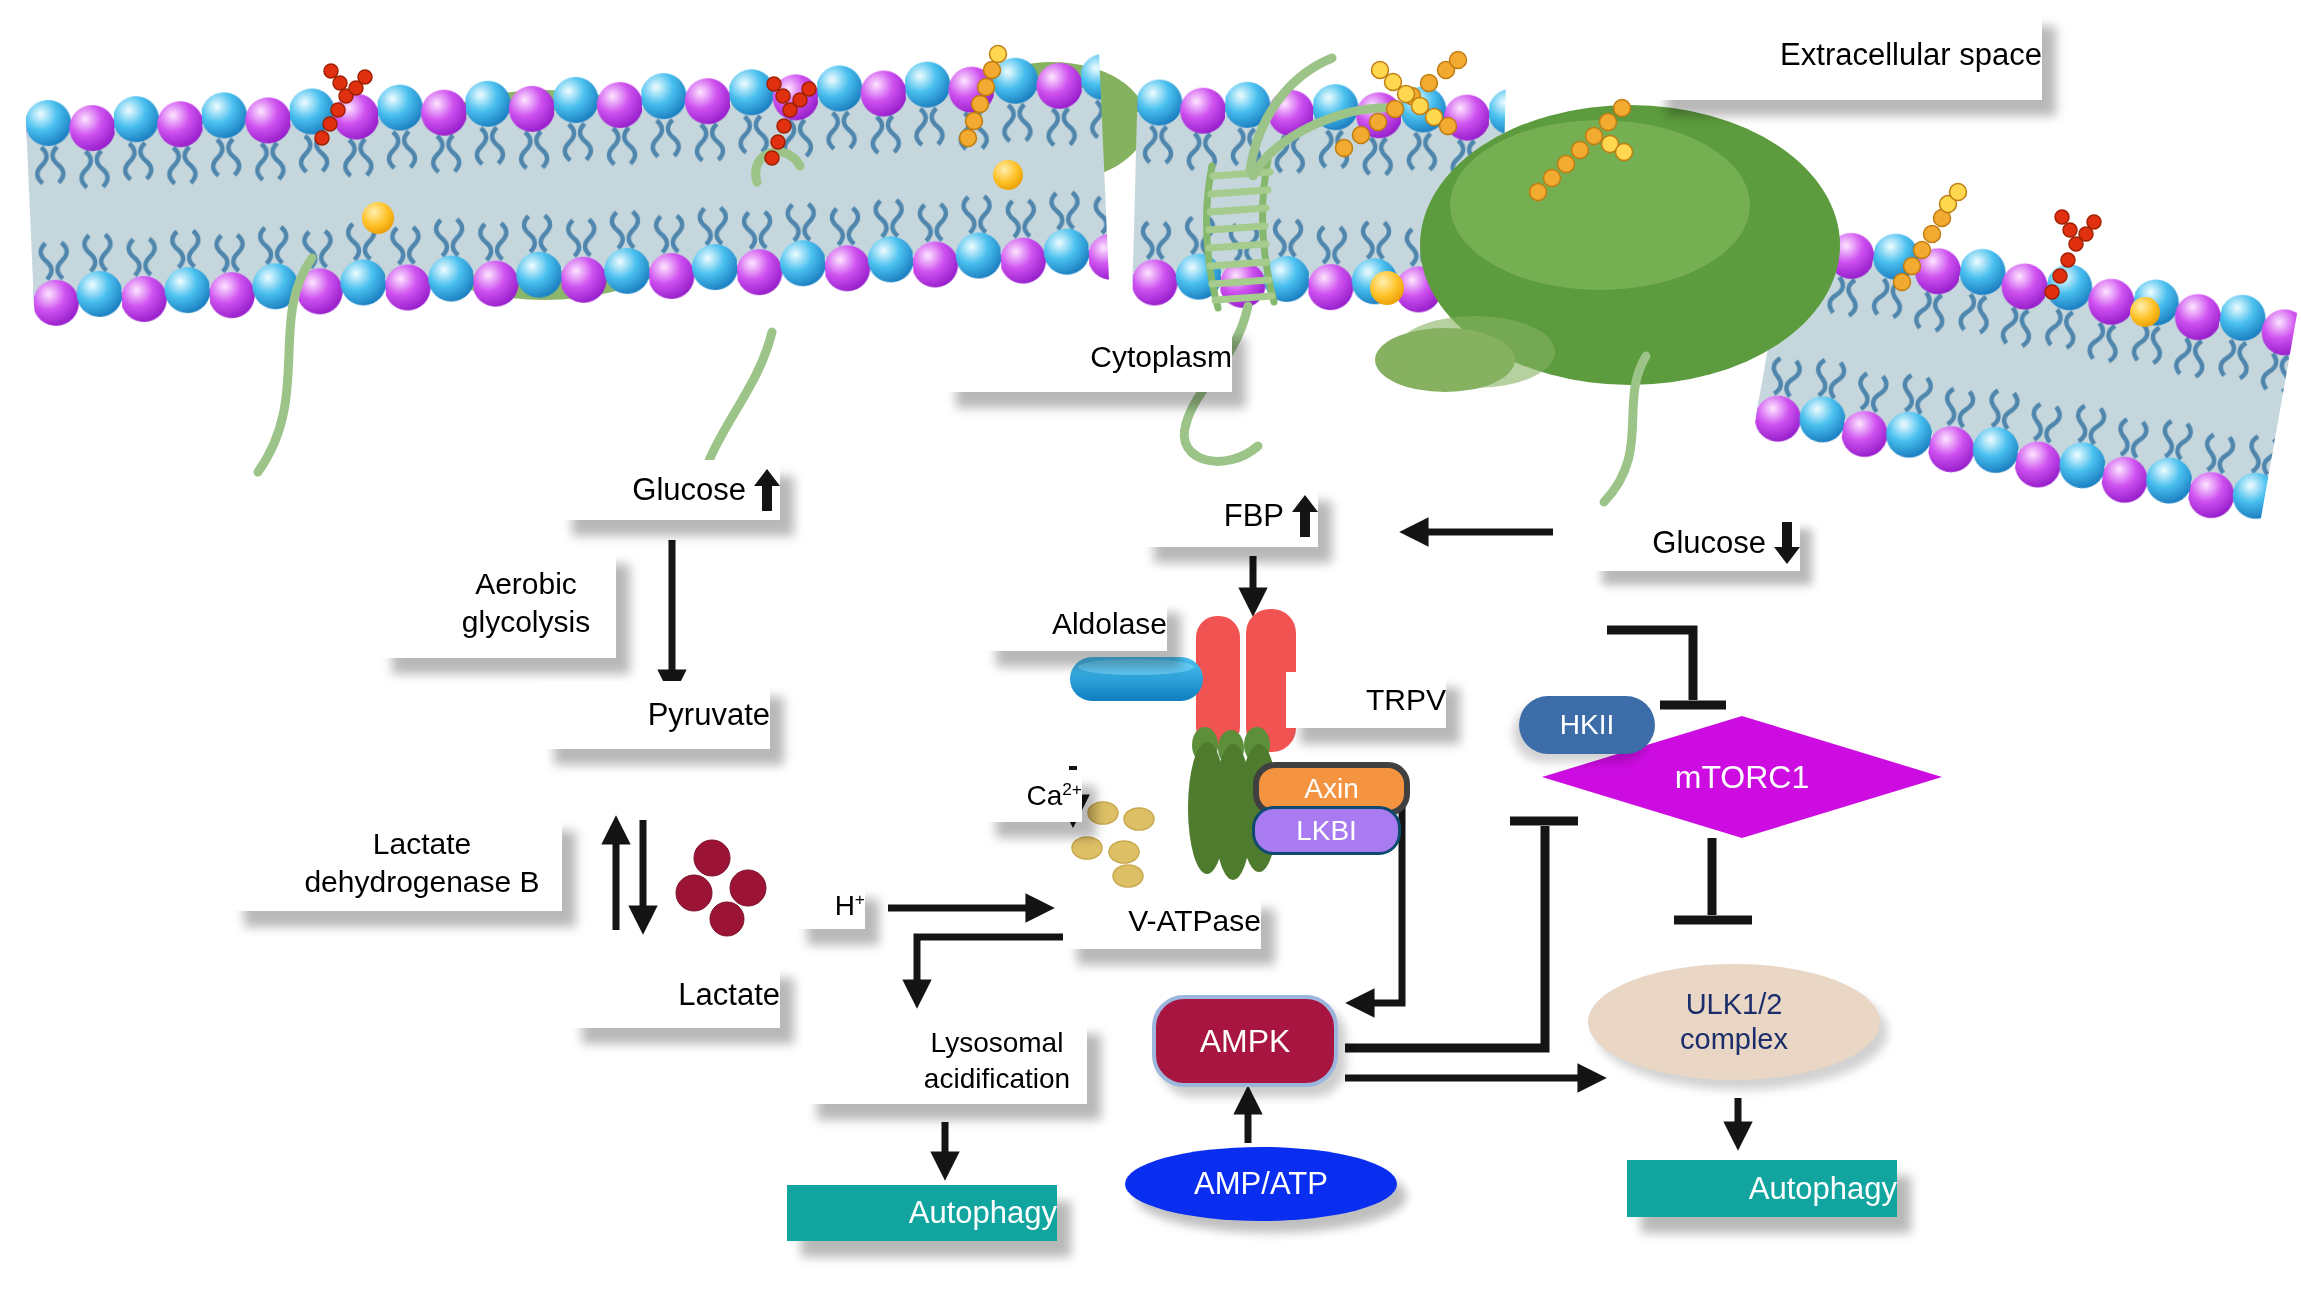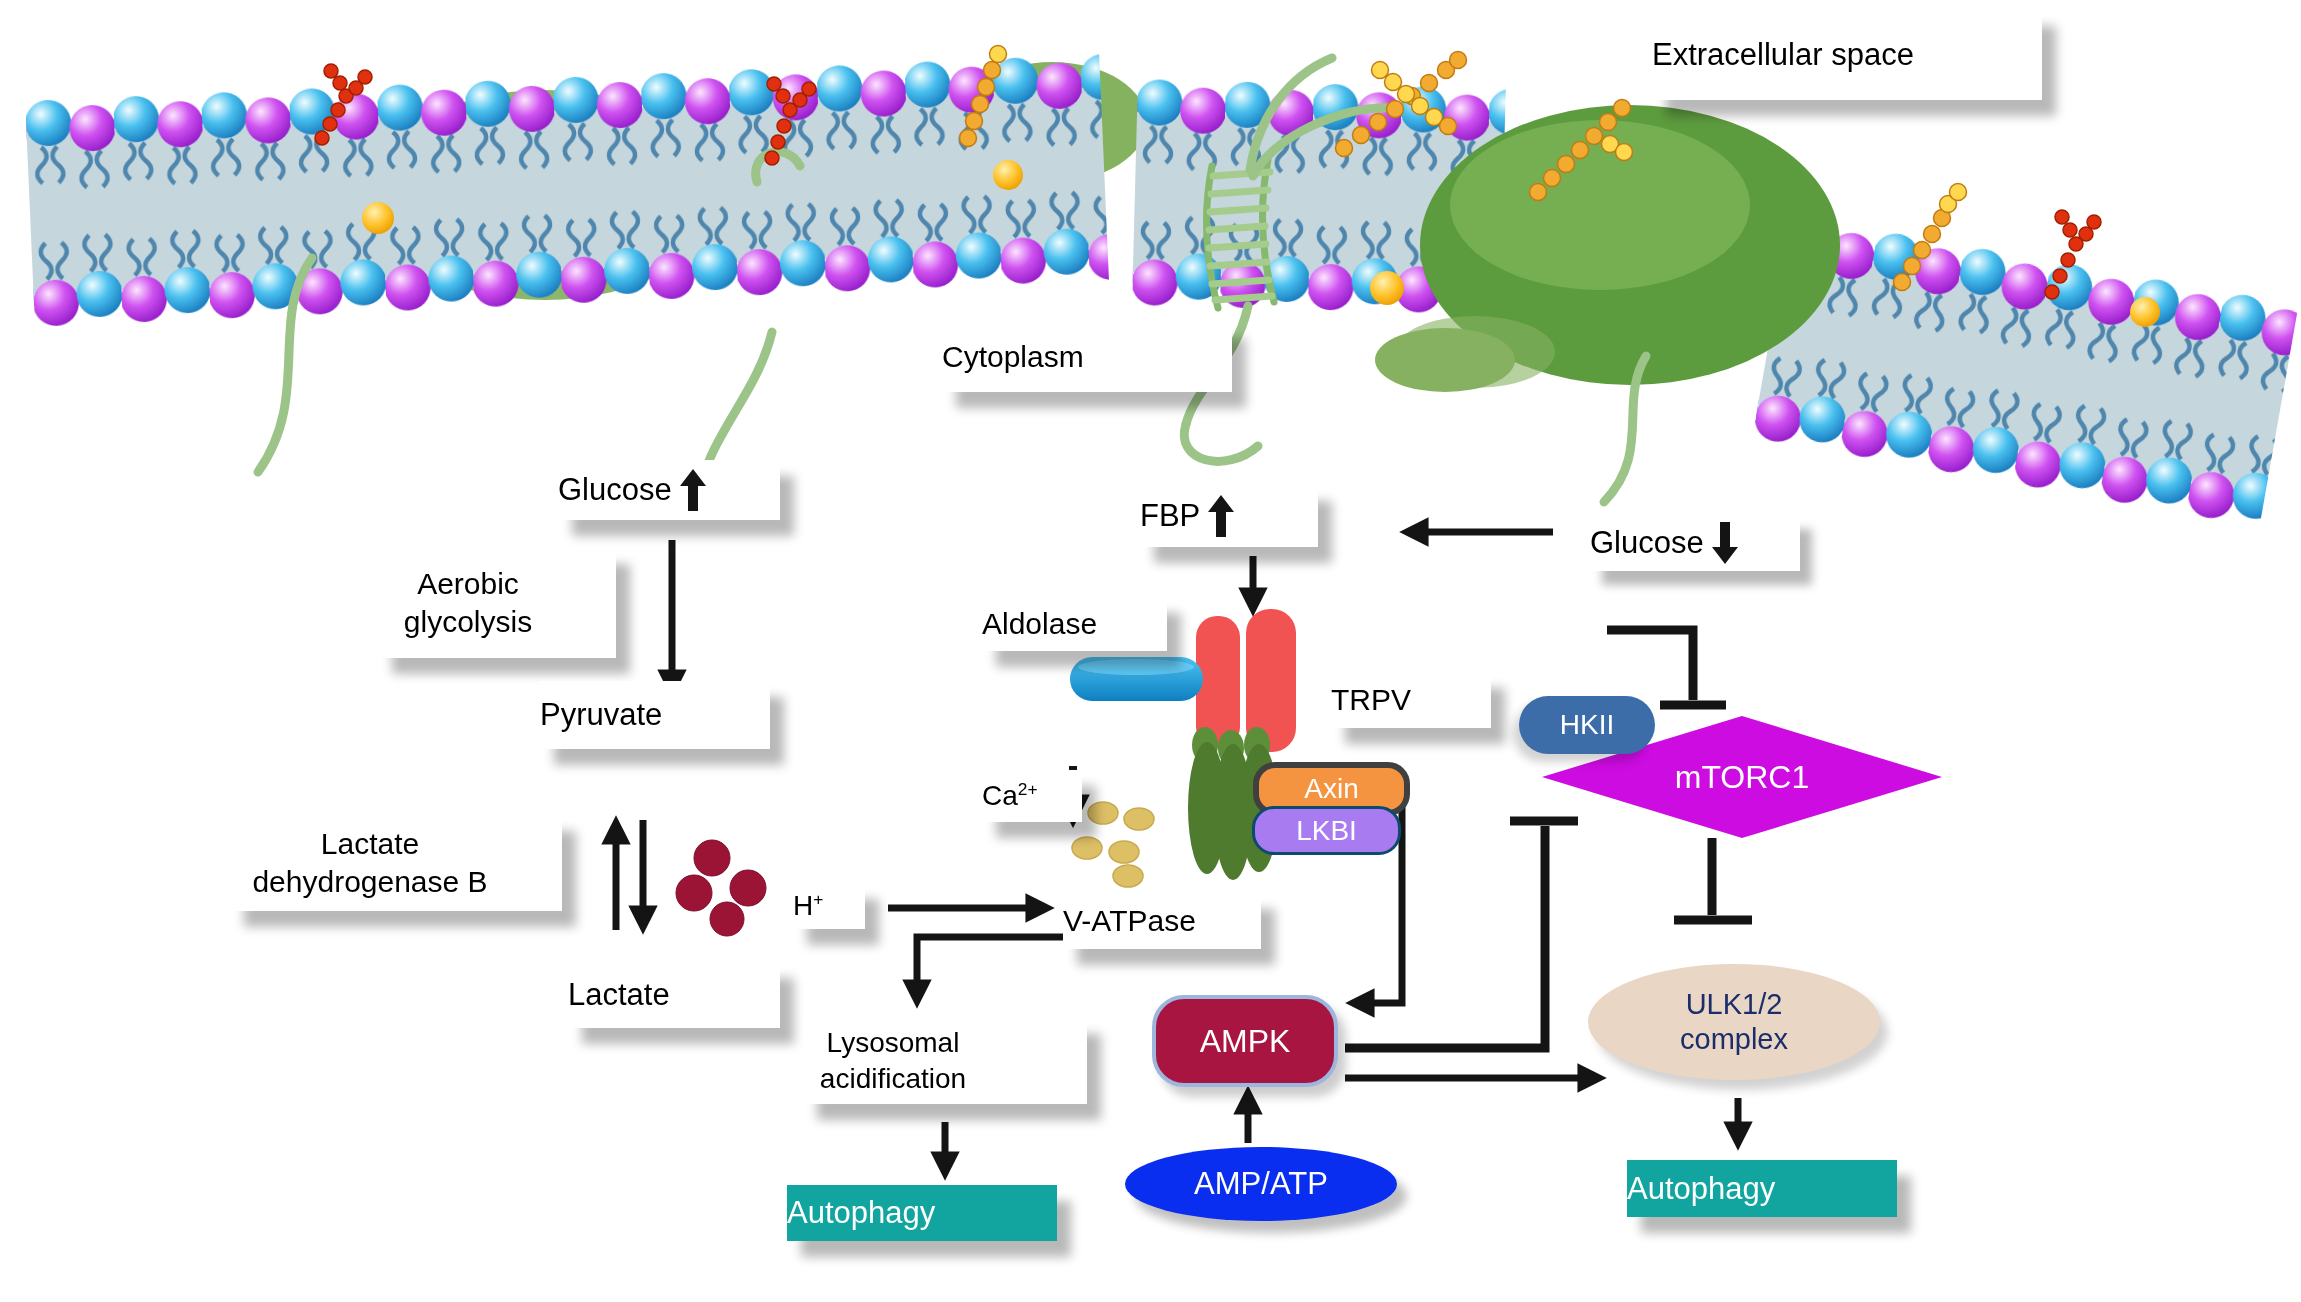--- a/index.html
+++ b/index.html
@@ -1,39 +1,39 @@
 <!DOCTYPE html>
 <html style="--teal: #12a5a0; --ampk-red: #a81540; --amp-atp-blue: #0a2ef0; --axin-orange: #f59440; --lkbi-purple: #a87bf0; --hkii-blue: #3c6da8; --mtorc1-magenta: #cc0ce0; --ulk-tan: #e9d6c4; --ulk-text-navy: #1b2d6b; --trpv-red: #f15352; --aldolase-blue: #189ad8; --channel-green: #4e7b2d; --ca-ion-gold: #ddbf66; --lactate-dot-maroon: #9b1435; --arrow-black: #141414;"><head>
 <meta charset="utf-8">
 <style>
   html,body{margin:0;padding:0;background:#fff;}
   .stage{position:relative;width:2301px;height:1302px;background:#fff;overflow:hidden;
          font-family:"Liberation Sans",sans-serif;color:#000;}
   .art{position:absolute;left:0;top:0;width:2301px;height:1302px;z-index:1;}
-  .lbl{position:absolute;z-index:2;display:flex;align-items:center;justify-content:flex-start;
+  .lbl{position:absolute;z-index:2;display:flex;align-items:center;justify-content:flex-end;
        text-align:center;background:#fff;font-size:30px;line-height:1.28;
        box-shadow:14px 16px 10px rgba(0,0,0,.28);}
   .teal{background:var(--teal);color:#fff;}
   .pill{position:absolute;z-index:2;display:flex;align-items:center;justify-content:center;
         color:#fff;font-size:28px;}
   sup{font-size:62%;vertical-align:super;line-height:0;}
   .ar{display:block;margin-left:8px;flex:0 0 auto;}
   .ar path{fill:#141414;}
   
   #extracellular{left:1652px;top:10px;width:390px;height:90px;font-size:31px;}
   #cytoplasm{left:942px;top:322px;width:290px;height:70px;}
   #glucose-up{left:558px;top:460px;width:222px;height:60px;font-size:31px;}
   #aerobic{left:378px;top:548px;width:238px;height:110px;}
   #pyruvate{left:540px;top:681px;width:230px;height:68px;font-size:31px;}
   #ldhb{left:230px;top:815px;width:332px;height:96px;}
   #lactate{left:568px;top:962px;width:212px;height:66px;font-size:31px;}
   #hplus{left:793px;top:883px;width:72px;height:46px;font-size:28px;}
   #fbp{left:1140px;top:485px;width:178px;height:62px;font-size:31px;}
   #aldolase{left:982px;top:597px;width:185px;height:54px;}
-  #trpv{left:1286px;top:672px;width:160px;height:56px;margin-left:45px;}
+  #trpv{left:1286px;top:672px;width:160px;height:56px;}
   #vatpase{left:1063px;top:893px;width:198px;height:56px;}
   #lyso{left:803px;top:1018px;width:284px;height:86px;font-size:28px;}
   #ca{left:982px;top:770px;width:100px;height:52px;font-size:28px;}
   #autophagy-left{left:787px;top:1185px;width:270px;height:56px;font-size:31px;}
   #autophagy-right{left:1627px;top:1160px;width:270px;height:57px;font-size:31px;}
   #glucose-down{left:1590px;top:515px;width:210px;height:56px;font-size:31px;box-shadow:12px 14px 9px rgba(0,0,0,.28);}
   #ampk{left:1152px;top:995px;width:178px;height:84px;border-radius:32px;
         background:var(--ampk-red);border:4px solid #9db6dd;font-size:32px;
         box-shadow:8px 10px 10px rgba(0,0,0,.2);}
   #ampatp{left:1125px;top:1147px;width:272px;height:74px;border-radius:50%;

